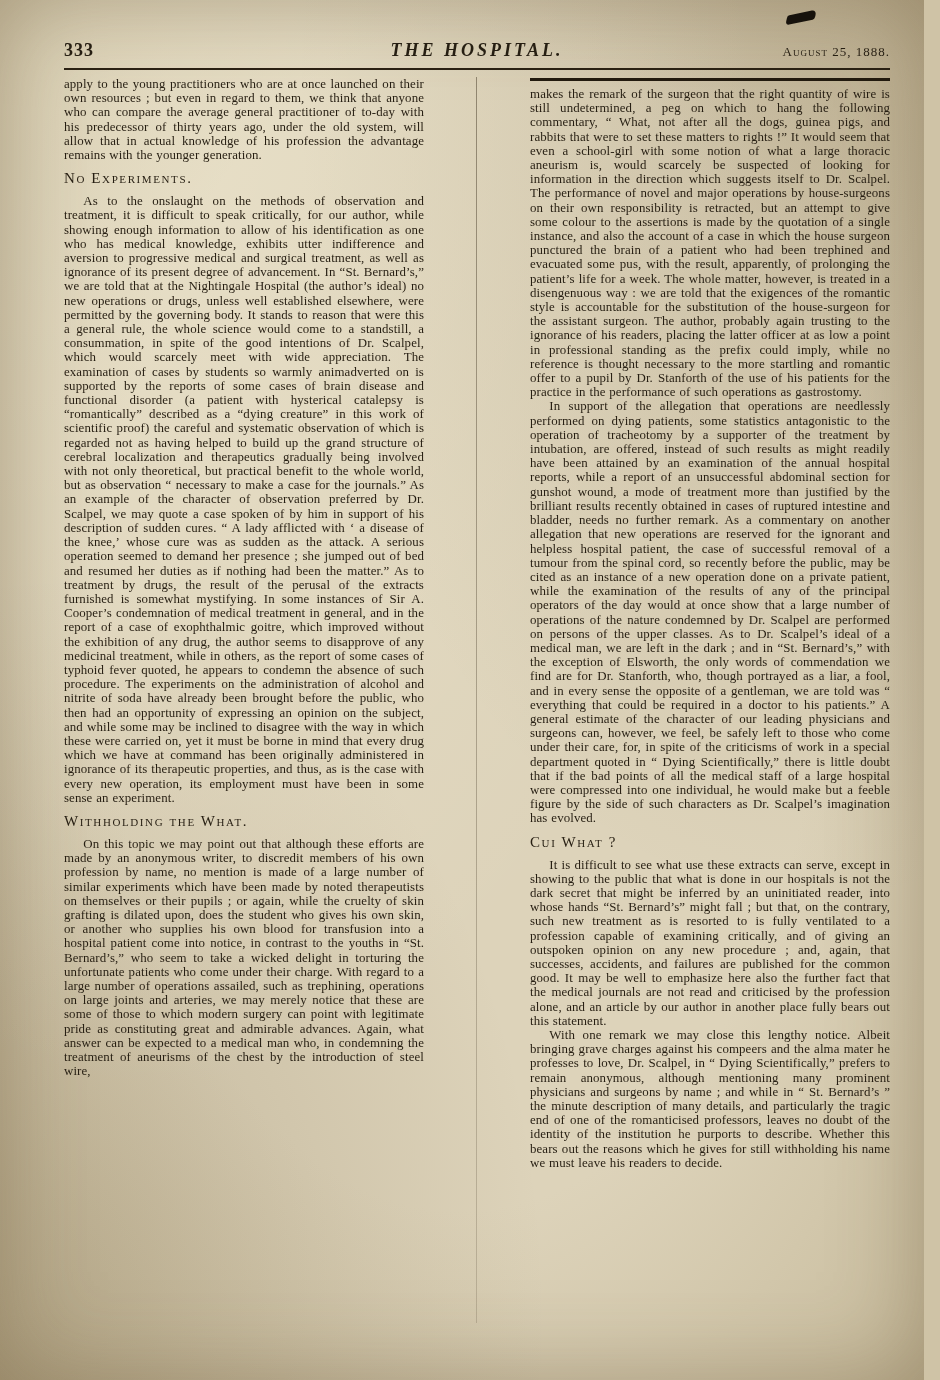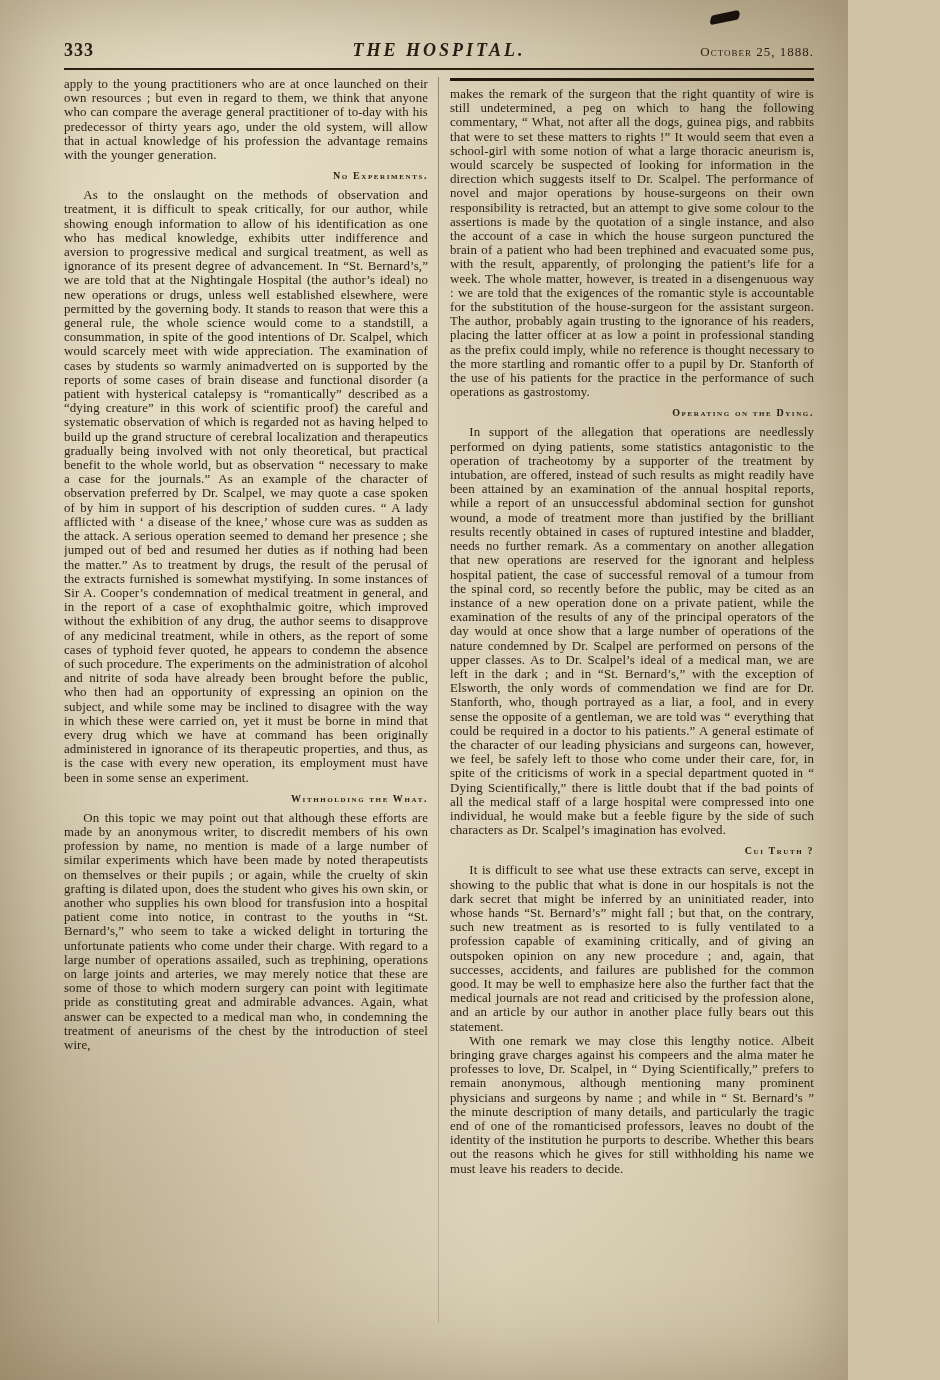--- a/index.html
+++ b/index.html
@@ -4,21 +4,21 @@
 <style>
   html, body { margin: 0; padding: 0; }
   body {
     width: 940px; height: 1380px;
     background: #cfc3a6;
     font-family: "Liberation Serif", "DejaVu Serif", serif;
     overflow: hidden;
   }
   .page {
     position: relative;
-    width: 848px; height: 1380px;
+    width: 924px; height: 1380px;
     box-sizing: border-box;
     padding: 40px 34px 13px 64px;
     color: #261e12;
     background:
       radial-gradient(ellipse at 18% 8%, rgba(255,250,228,0.30), transparent 55%),
       radial-gradient(ellipse at 88% 6%, rgba(110,90,55,0.18), transparent 45%),
       radial-gradient(ellipse at 6% 96%, rgba(100,80,45,0.22), transparent 40%),
       radial-gradient(ellipse at 50% 45%, #ddd3ba 55%, #c7bb9c 100%);
     box-shadow: inset 0 0 90px rgba(92,72,40,0.38);
     overflow: hidden;
@@ -60,20 +60,21 @@
   .rule {
     height: 2px;
     background: #2a2113;
     margin-bottom: 7px;
   }
   .columns {
     display: flex;
     align-items: stretch;
     height: 1246px;
     overflow: hidden;
+    gap: 42px;
   }
   .col { flex: 1 1 0; overflow: hidden; }
   .col-left { padding-right: 10px; }
   .col-right { padding-left: 11px; }
   .vdivider {
     flex: 0 0 1px;
     background: linear-gradient(to bottom, rgba(52,40,22,0.45), rgba(52,40,22,0.18));
   }
   .col-rule {
     height: 3px;
@@ -85,58 +86,57 @@
     font-size: 12.9px;
     line-height: 14.2px;
     text-align: justify;
     text-indent: 1.5em;
     letter-spacing: 0.1px;
     word-spacing: 0.5px;
   }
   .no-indent { text-indent: 0; }
   .heading {
     margin: 8px 0 7px 0;
-    text-align: right;
-    font-size: 10px;
-    font-weight: bold;
+    text-align: left;
+    font-size: 15px;
+    font-weight: normal;
     font-variant: small-caps;
     letter-spacing: 1.6px;
   }
 </style>
 </head>
 <body>
 
 <div class="page">
 
   <div class="ink-mark"></div>
 
   <header class="masthead">
     <span class="page-num">333</span>
     <h1 class="title">THE HOSPITAL.</h1>
-    <span class="date">October 25, 1888.</span>
+    <span class="date">August 25, 1888.</span>
   </header>
 
   <div class="rule"></div>
 
   <main class="columns">
 
     <section class="col col-left">
       <p class="para no-indent">apply to the young practitioners who are at once launched on their own resources ; but even in regard to them, we think that anyone who can compare the average general practitioner of to-day with his predecessor of thirty years ago, under the old system, will allow that in actual knowledge of his profession the advantage remains with the younger generation.</p>
       <h2 class="heading">No Experiments.</h2>
       <p class="para">As to the onslaught on the methods of observation and treatment, it is difficult to speak critically, for our author, while showing enough information to allow of his identification as one who has medical knowledge, exhibits utter indifference and aversion to progressive medical and surgical treatment, as well as ignorance of its present degree of advancement. In “St. Bernard’s,” we are told that at the Nightingale Hospital (the author’s ideal) no new operations or drugs, unless well established elsewhere, were permitted by the governing body. It stands to reason that were this a general rule, the whole science would come to a standstill, a consummation, in spite of the good intentions of Dr. Scalpel, which would scarcely meet with wide appreciation. The examination of cases by students so warmly animadverted on is supported by the reports of some cases of brain disease and functional disorder (a patient with hysterical catalepsy is “romantically” described as a “dying creature” in this work of scientific proof) the careful and systematic observation of which is regarded not as having helped to build up the grand structure of cerebral localization and therapeutics gradually being involved with not only theoretical, but practical benefit to the whole world, but as observation “ necessary to make a case for the journals.” As an example of the character of observation preferred by Dr. Scalpel, we may quote a case spoken of by him in support of his description of sudden cures. “ A lady afflicted with ‘ a disease of the knee,’ whose cure was as sudden as the attack. A serious operation seemed to demand her presence ; she jumped out of bed and resumed her duties as if nothing had been the matter.” As to treatment by drugs, the result of the perusal of the extracts furnished is somewhat mystifying. In some instances of Sir A. Cooper’s condemnation of medical treatment in general, and in the report of a case of exophthalmic goitre, which improved without the exhibition of any drug, the author seems to disapprove of any medicinal treatment, while in others, as the report of some cases of typhoid fever quoted, he appears to condemn the absence of such procedure. The experiments on the administration of alcohol and nitrite of soda have already been brought before the public, who then had an opportunity of expressing an opinion on the subject, and while some may be inclined to disagree with the way in which these were carried on, yet it must be borne in mind that every drug which we have at command has been originally administered in ignorance of its therapeutic properties, and thus, as is the case with every new operation, its employment must have been in some sense an experiment.</p>
       <h2 class="heading">Withholding the What.</h2>
       <p class="para">On this topic we may point out that although these efforts are made by an anonymous writer, to discredit members of his own profession by name, no mention is made of a large number of similar experiments which have been made by noted therapeutists on themselves or their pupils ; or again, while the cruelty of skin grafting is dilated upon, does the student who gives his own skin, or another who supplies his own blood for transfusion into a hospital patient come into notice, in contrast to the youths in “St. Bernard’s,” who seem to take a wicked delight in torturing the unfortunate patients who come under their charge. With regard to a large number of operations assailed, such as trephining, operations on large joints and arteries, we may merely notice that these are some of those to which modern surgery can point with legitimate pride as constituting great and admirable advances. Again, what answer can be expected to a medical man who, in condemning the treatment of aneurisms of the chest by the introduction of steel wire,</p>
     </section>
 
     <div class="vdivider"></div>
 
     <section class="col col-right">
       <div class="col-rule"></div>
       <p class="para no-indent">makes the remark of the surgeon that the right quantity of wire is still undetermined, a peg on which to hang the following commentary, “ What, not after all the dogs, guinea pigs, and rabbits that were to set these matters to rights !” It would seem that even a school-girl with some notion of what a large thoracic aneurism is, would scarcely be suspected of looking for information in the direction which suggests itself to Dr. Scalpel. The performance of novel and major operations by house-surgeons on their own responsibility is retracted, but an attempt to give some colour to the assertions is made by the quotation of a single instance, and also the account of a case in which the house surgeon punctured the brain of a patient who had been trephined and evacuated some pus, with the result, apparently, of prolonging the patient’s life for a week. The whole matter, however, is treated in a disengenuous way : we are told that the exigences of the romantic style is accountable for the substitution of the house-surgeon for the assistant surgeon. The author, probably again trusting to the ignorance of his readers, placing the latter officer at as low a point in professional standing as the prefix could imply, while no reference is thought necessary to the more startling and romantic offer to a pupil by Dr. Stanforth of the use of his patients for the practice in the performance of such operations as gastrostomy.</p>
-      <h2 class="heading">Operating on the Dying.</h2>
       <p class="para">In support of the allegation that operations are needlessly performed on dying patients, some statistics antagonistic to the operation of tracheotomy by a supporter of the treatment by intubation, are offered, instead of such results as might readily have been attained by an examination of the annual hospital reports, while a report of an unsuccessful abdominal section for gunshot wound, a mode of treatment more than justified by the brilliant results recently obtained in cases of ruptured intestine and bladder, needs no further remark. As a commentary on another allegation that new operations are reserved for the ignorant and helpless hospital patient, the case of successful removal of a tumour from the spinal cord, so recently before the public, may be cited as an instance of a new operation done on a private patient, while the examination of the results of any of the principal operators of the day would at once show that a large number of operations of the nature condemned by Dr. Scalpel are performed on persons of the upper classes. As to Dr. Scalpel’s ideal of a medical man, we are left in the dark ; and in “St. Bernard’s,” with the exception of Elsworth, the only words of commendation we find are for Dr. Stanforth, who, though portrayed as a liar, a fool, and in every sense the opposite of a gentleman, we are told was “ everything that could be required in a doctor to his patients.” A general estimate of the character of our leading physicians and surgeons can, however, we feel, be safely left to those who come under their care, for, in spite of the criticisms of work in a special department quoted in “ Dying Scientifically,” there is little doubt that if the bad points of all the medical staff of a large hospital were compressed into one individual, he would make but a feeble figure by the side of such characters as Dr. Scalpel’s imagination has evolved.</p>
-      <h2 class="heading">Cui Truth ?</h2>
+      <h2 class="heading">Cui What ?</h2>
       <p class="para">It is difficult to see what use these extracts can serve, except in showing to the public that what is done in our hospitals is not the dark secret that might be inferred by an uninitiated reader, into whose hands “St. Bernard’s” might fall ; but that, on the contrary, such new treatment as is resorted to is fully ventilated to a profession capable of examining critically, and of giving an outspoken opinion on any new procedure ; and, again, that successes, accidents, and failures are published for the common good. It may be well to emphasize here also the further fact that the medical journals are not read and criticised by the profession alone, and an article by our author in another place fully bears out this statement.</p>
       <p class="para">With one remark we may close this lengthy notice. Albeit bringing grave charges against his compeers and the alma mater he professes to love, Dr. Scalpel, in “ Dying Scientifically,” prefers to remain anonymous, although mentioning many prominent physicians and surgeons by name ; and while in “ St. Bernard’s ” the minute description of many details, and particularly the tragic end of one of the romanticised professors, leaves no doubt of the identity of the institution he purports to describe. Whether this bears out the reasons which he gives for still withholding his name we must leave his readers to decide.</p>
     </section>
 
   </main>
 </div>
 
 </body></html>

